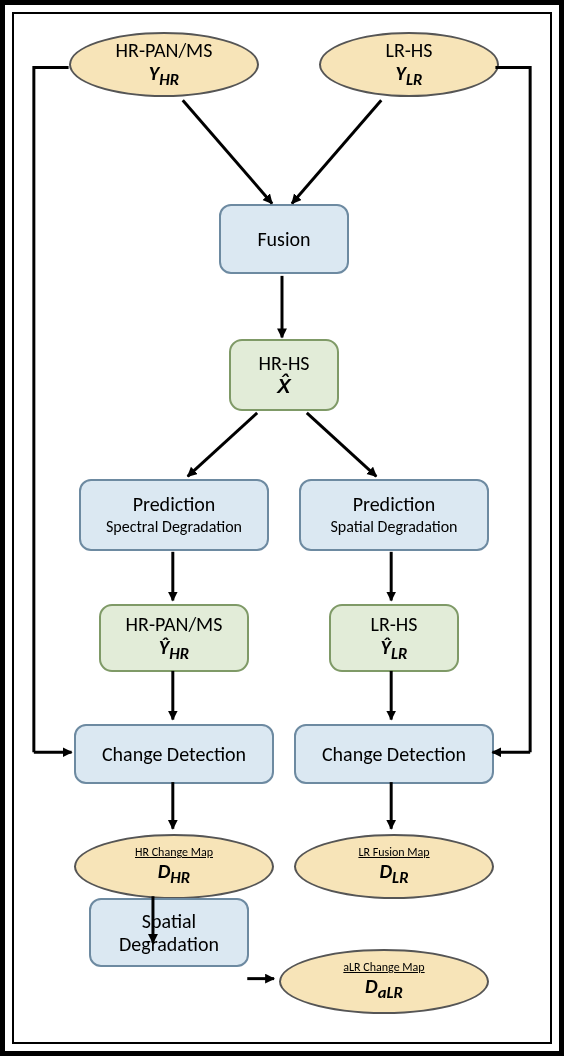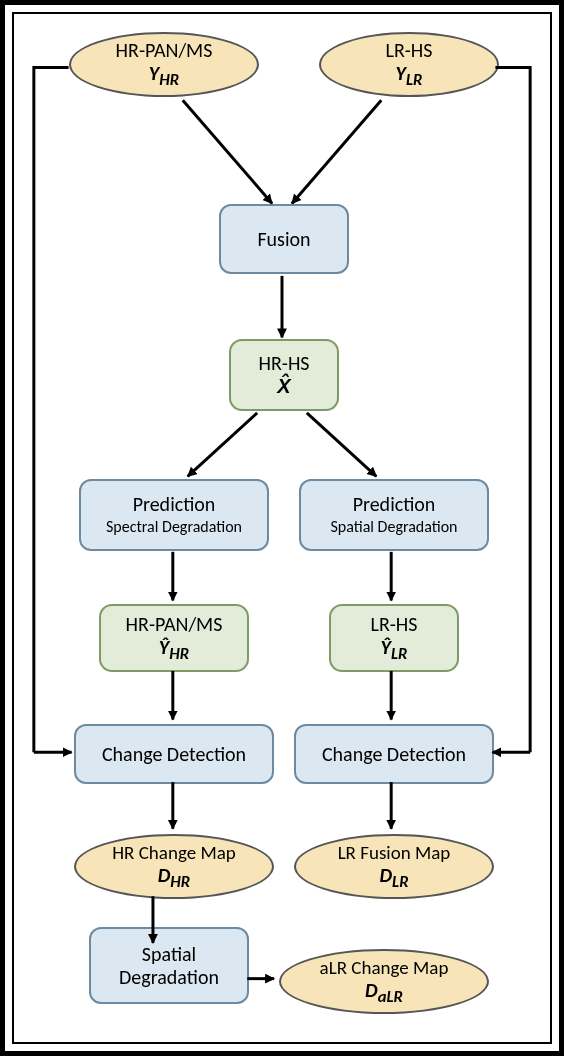--- a/index.html
+++ b/index.html
@@ -51,21 +51,21 @@
     background: #e2ecd8;
     border: 2px solid #7f9a67;
     border-radius: 13px;
     font-size: 20px;
     padding: 6px 10px;
   }
   .sub {
     font-size: 16px;
     margin-top: 2px;
   }
-  .small { font-size: 19px; }
+  .small { font-size: 12px; text-decoration: underline; }
 
   svg.arrows {
     position: absolute;
     left: 0; top: 0;
     width: 100%; height: 100%;
     pointer-events: none;
   }
   .subscr { font-style: italic; font-weight: bold; }
 </style>
 </head>
@@ -138,21 +138,21 @@
       </span>
     </div>
 
     <div class="node ellipse" style="left:280px; top:820px; width:200px; height:65px;">
       <span class="small">LR Fusion Map</span>
       <span class="subscr">
         <i>D</i><sub>LR</sub>
       </span>
     </div>
 
-    <div class="node roundbox" style="left:75px; top:913px; width:160px; height:77px;">
+    <div class="node roundbox" style="left:75px; top:884px; width:160px; height:69px;">
       <span>Spatial</span>
       <span>Degradation</span>
     </div>
 
     <div class="node ellipse" style="left:265px; top:935px; width:210px; height:65px;">
       <span class="small">aLR Change Map</span>
       <span class="subscr">
         <i>D</i><sub>aLR</sub>
       </span>
     </div>

